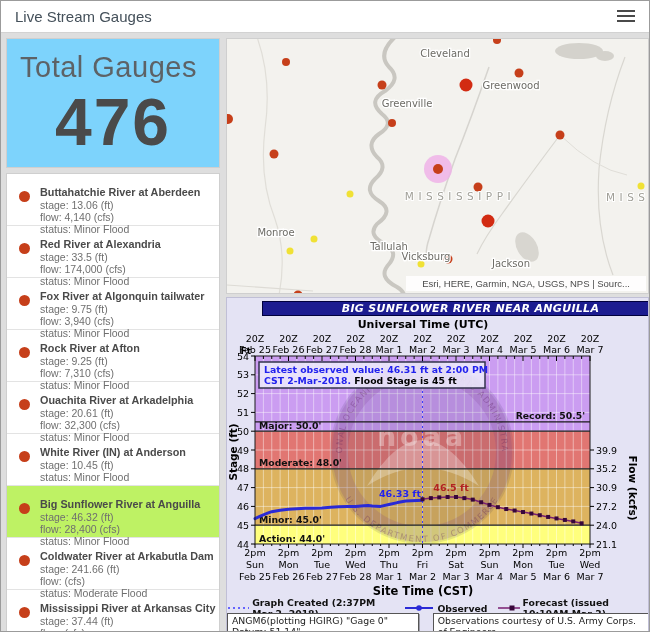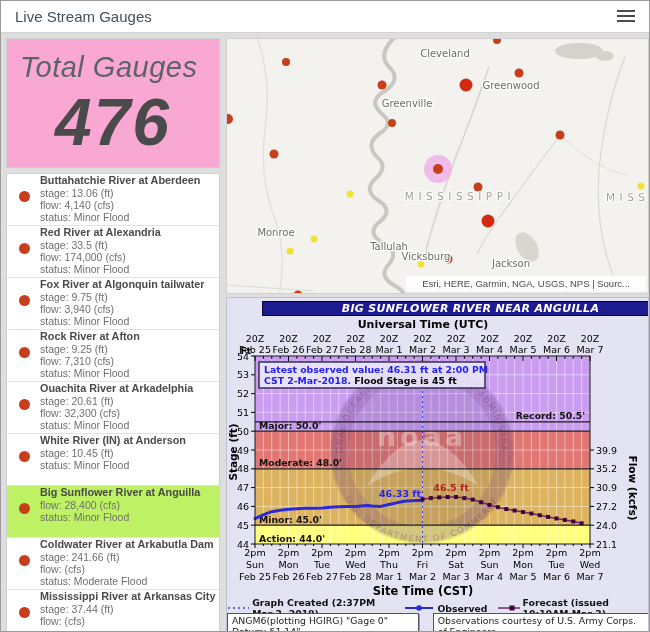--- a/index.html
+++ b/index.html
@@ -6,28 +6,28 @@
   body { font-family:"Liberation Sans", sans-serif; background:#fff; }
   .app { position:relative; width:650px; height:632px; background:#dedede; border:1px solid #9b9b9b; overflow:hidden; }
 
   
   .header { position:absolute; top:0; left:0; right:0; height:32px; background:#fff; border-bottom:1px solid #d2d2d2; }
   .header .title { position:absolute; left:14px; top:7px; font-size:15px; color:#44505a; }
   .burger { position:absolute; right:14px; top:9px; width:18px; height:14px; cursor:pointer; }
   .burger span { display:block; height:2px; background:#4a4a4a; margin-bottom:3px; }
 
   
-  .total-card { position:absolute; left:5px; top:37px; width:214px; height:130px; background:#f9a8d4; border:1px solid #cfcfcf;font-style:italic; }
+  .total-card { position:absolute; left:5px; top:37px; width:214px; height:130px; background:#7dd3fc; border:1px solid #cfcfcf; }
   .total-title { margin:12px 0 0 13px; font-size:29px; color:#5d6266; letter-spacing:.5px; }
   .total-count { text-align:center; font-size:66px; font-weight:bold; color:#4a4a4a; margin-top:0px; letter-spacing:2px; }
   .gauge-list { position:absolute; left:5px; top:172px; width:214px; height:460px; background:#fff; border:1px solid #cfcfcf; border-bottom:none; overflow:hidden; }
   .gauge-row { display:flex; height:52px; background:#fff; border-bottom:1px solid #e3e3e3; cursor:pointer; }
   .gauge-row.selected { background:#bef264; }
   .gauge-row .dot { flex:0 0 auto; width:11px; height:11px; border-radius:50%; background:#c63f1a; margin:17px 0 0 12px; }
-  .g-text { margin-left:10px; padding-top:0; white-space:nowrap; }
+  .g-text { margin-left:10px; padding-top:12px; white-space:nowrap; }
   .g-name { font-size:10.8px; font-weight:bold; color:#4a4a4a; line-height:13px; }
   .g-line { font-size:10.5px; color:#6f6f6f; line-height:12px; }
 
   
   .map-panel { position:absolute; left:225px; top:37px; width:423px; height:256px; background:#f3f2ee; border:1px solid #cfcfcf; overflow:hidden; }
   .map-panel svg { position:absolute; left:0; top:0; }
   .map-attr { position:absolute; right:2px; bottom:2px; background:rgba(255,255,255,0.85); color:#4c4c4c; font-size:9.5px; padding:2px 16px; }
 
   .chart-panel { position:absolute; left:225px; top:296px; width:423px; height:336px; background:#e4e3f4; border:1px solid #c0bfd6; overflow:hidden; }
   .chart-title-bar { position:absolute; left:3px; top:3px; width:417px; height:15px; background:#1c1c90; border:1px solid #00003c;
@@ -111,20 +111,21 @@
         <div class="g-text">
           <div class="g-name">White River (IN) at Anderson</div>
           <div class="g-line">stage: 10.45 (ft)</div>
           <div class="g-line">status: Minor Flood</div>
         </div>
       </div>
       <div class="gauge-row selected">
         <span class="dot"></span>
         <div class="g-text">
           <div class="g-name">Big Sunflower River at Anguilla</div>
+          <div class="g-line">stage: 46.32 (ft)</div>
           <div class="g-line">flow: 28,400 (cfs)</div>
           <div class="g-line">status: Minor Flood</div>
         </div>
       </div>
       <div class="gauge-row">
         <span class="dot"></span>
         <div class="g-text">
           <div class="g-name">Coldwater River at Arkabutla Dam</div>
           <div class="g-line">stage: 241.66 (ft)</div>
           <div class="g-line">flow: (cfs)</div>

